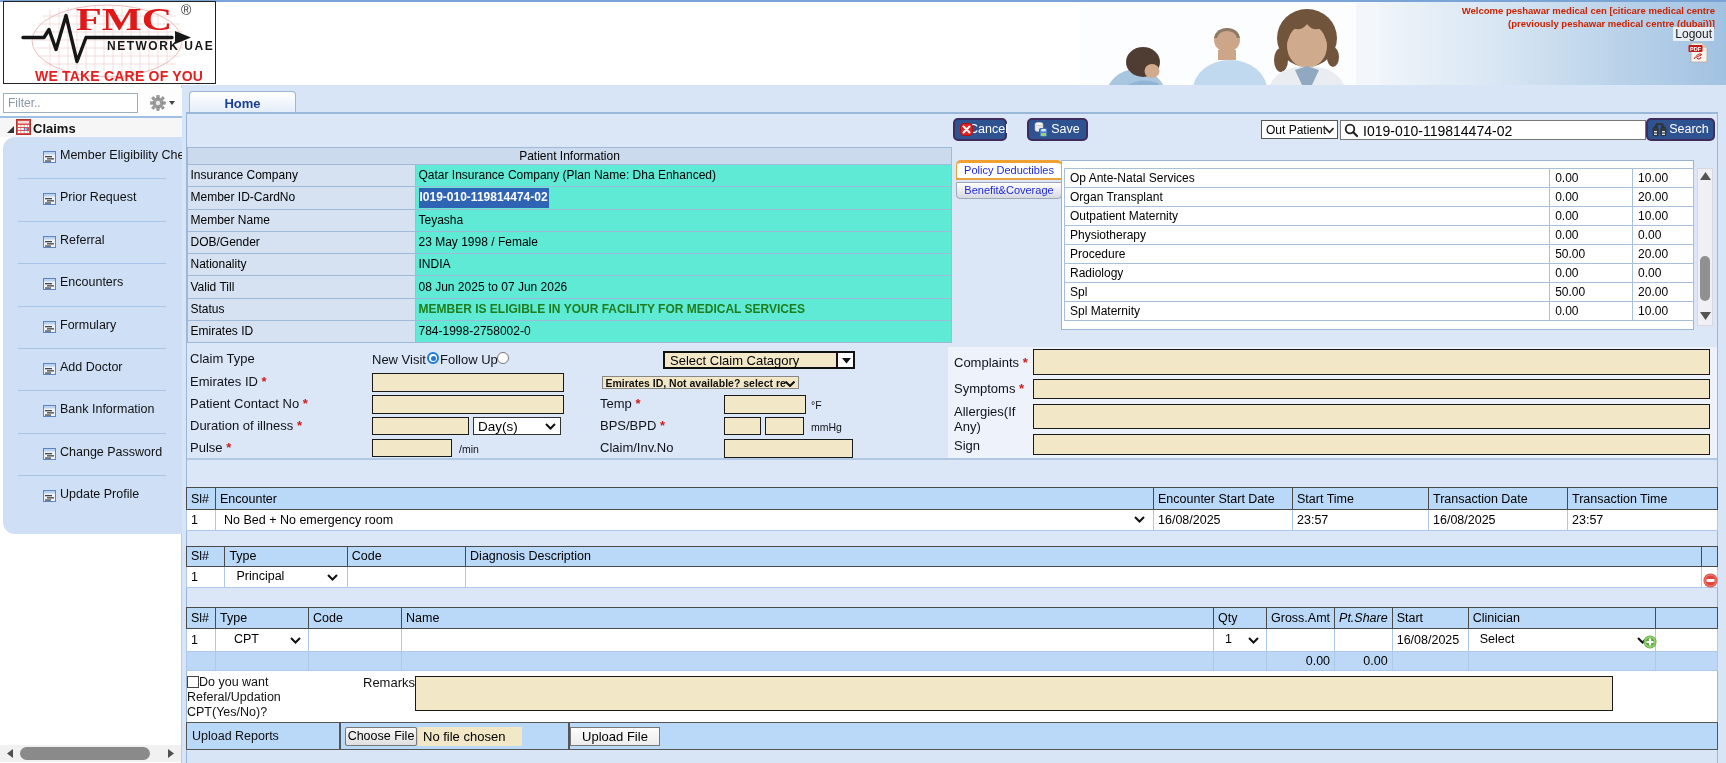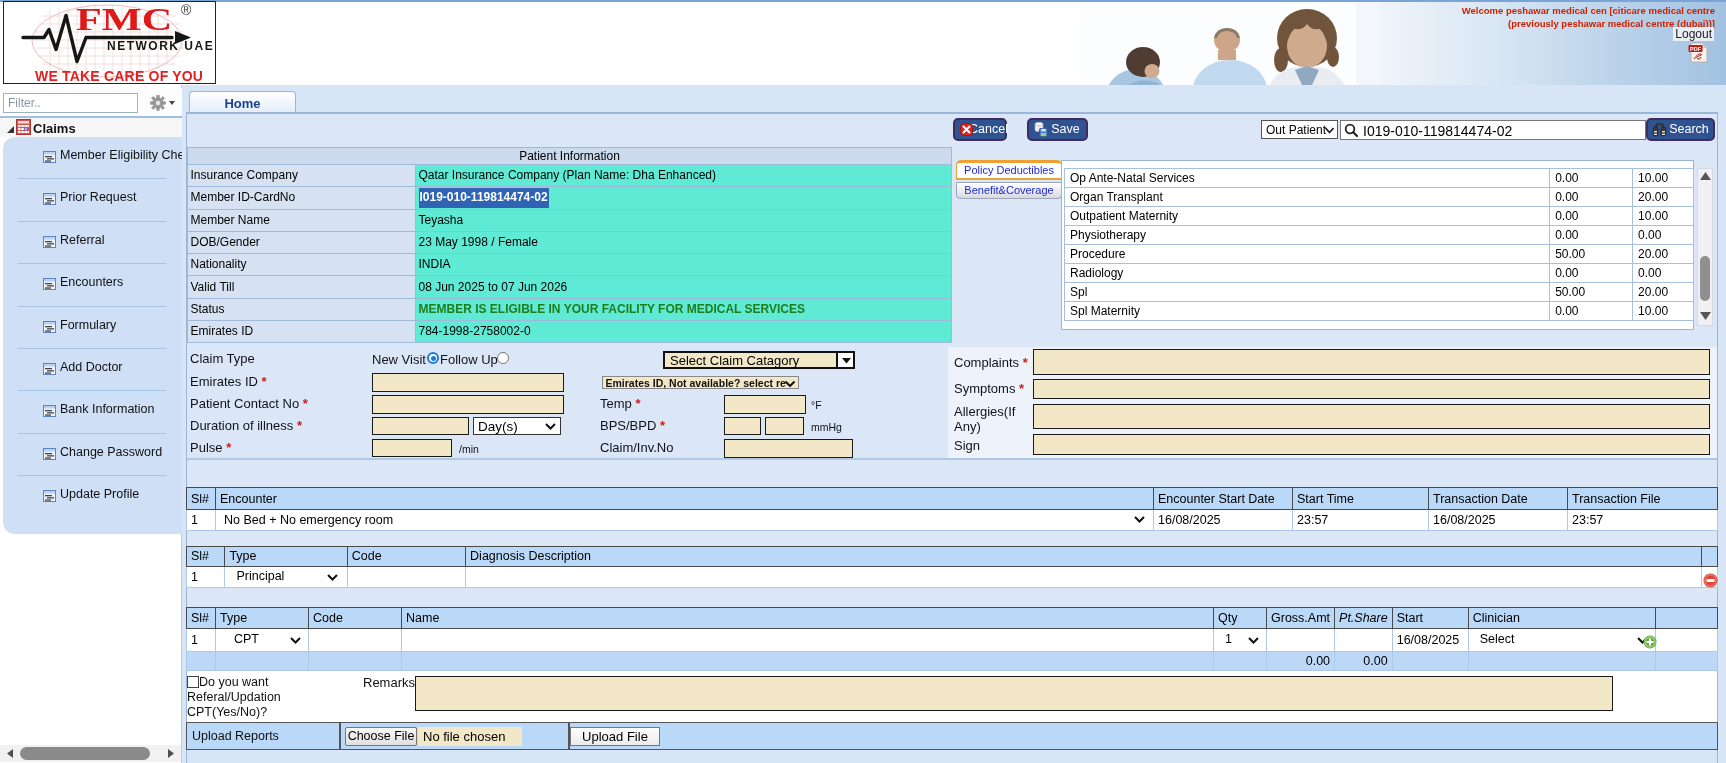--- a/index.html
+++ b/index.html
@@ -488,21 +488,21 @@
   <div id="tables">
 
     <table class="gtbl" style="left:186px;top:487px;width:1532px;">
       <tbody>
           <tr style="height:22px;">
             <td class="h" style="width:29px;">Sl#</td>
             <td class="h" style="width:938px;">Encounter</td>
             <td class="h" style="width:139px;">Encounter Start Date</td>
             <td class="h" style="width:136px;">Start Time</td>
             <td class="h" style="width:139px;">Transaction Date</td>
-            <td class="h">Transaction File</td>
+            <td class="h">Transaction Time</td>
           </tr>
       <tr style="height:21px;">
             <td class="w">1</td>
             <td class="w" style="position:relative;"><span style="padding-left:4px;">No Bed + No emergency room</span><svg style="position:absolute;right:8px;top:6px;" width="11" height="7">
                 <path d="M1,1 L5.5,5.5 L10,1" stroke="#111" stroke-width="2" fill="none"></path>
               </svg></td>
             <td class="w">16/08/2025</td>
             <td class="w">23:57</td>
             <td class="w">16/08/2025</td>
             <td class="w">23:57</td>

